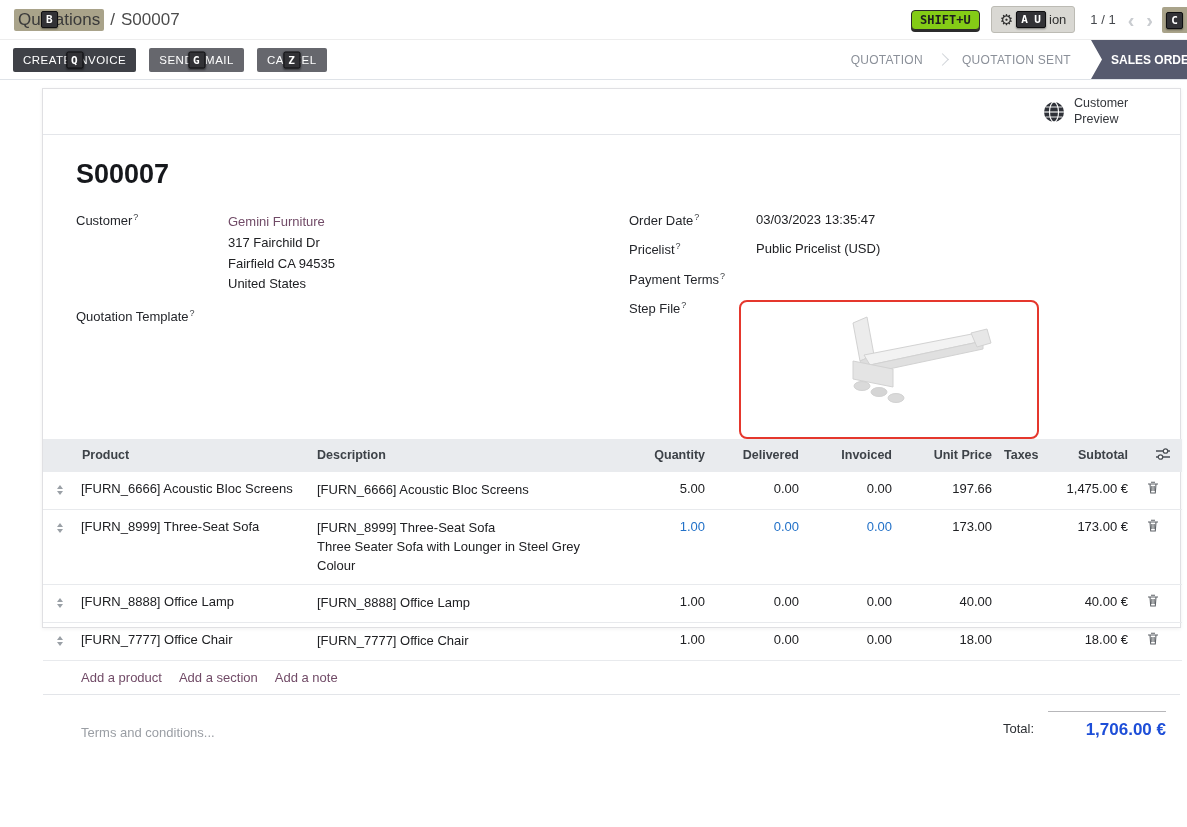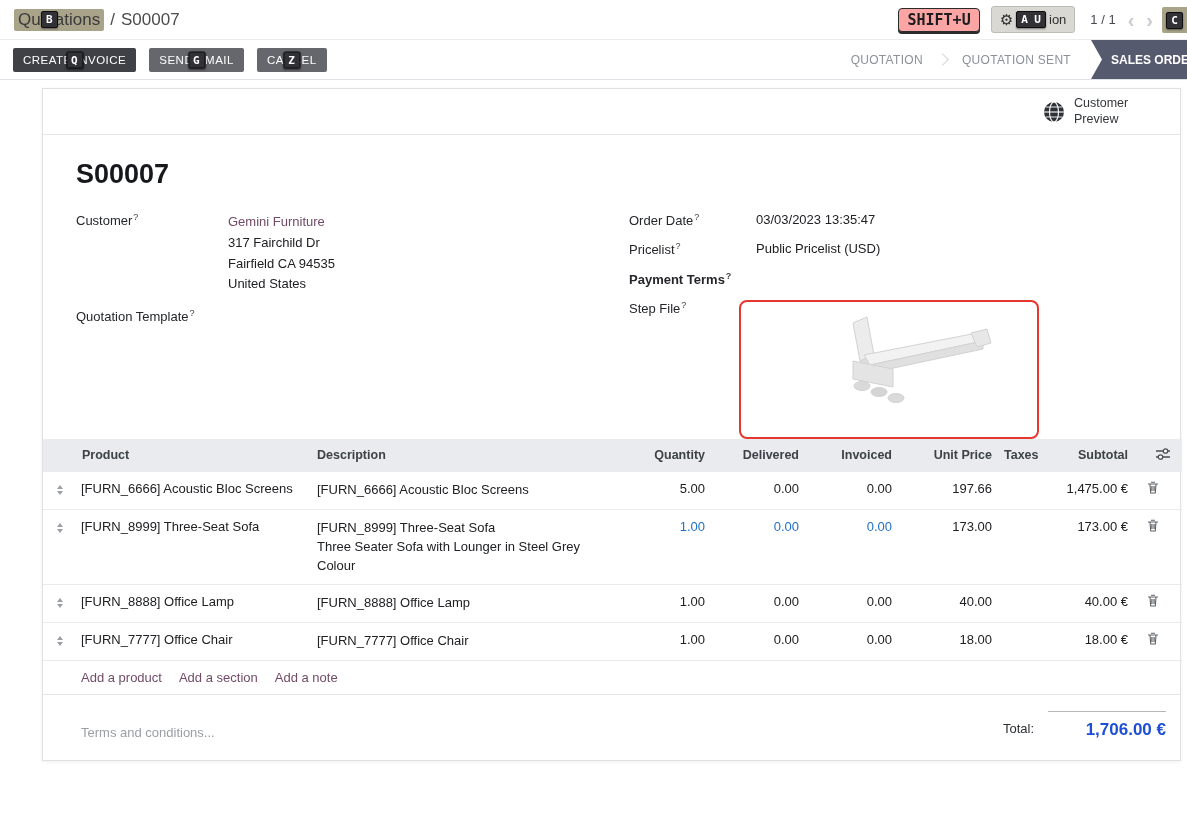--- a/index.html
+++ b/index.html
@@ -16,22 +16,22 @@
   .bc-section { position: relative; background: #a9a38a; color: #3a3a3a; padding: 1px 4px;
                 border-radius: 2px; cursor: pointer; }
   .hint { position: absolute; background: #323236; color: #fff;
           font-family: "DejaVu Sans Mono", monospace; font-size: 11px; font-weight: bold;
           line-height: 15px; padding: 0 4px; border: 1px solid #0e0e10; border-radius: 2px;
           box-shadow: 0 1px 2px rgba(0,0,0,.45); z-index: 6; }
   .hint-inline { position: static; display: inline-block; margin: 8px 1px; }
   .hint-bc { left: 27px; top: 2px; }
   .hint-center { left: 50%; top: 50%; transform: translate(-50%,-50%); }
   .topbar-right { margin-left: auto; display: flex; align-items: center; gap: 11px; padding-right: 24px; }
-  .kbd { font-family: "DejaVu Sans Mono", monospace; font-size: 15px; font-weight: bold;
-         color: #1d1d1f; background: #fca5a5; border: 1px solid #2b2b2b; border-radius: 4px;
+  .kbd { font-family: "DejaVu Sans Mono", monospace; font-size: 12px; font-weight: bold;
+         color: #1d1d1f; background: #84cc16; border: 1px solid #2b2b2b; border-radius: 4px;
          padding: 2px 8px; box-shadow: 0 2px 0 #2b2b2b; }
   .action-btn { display: flex; align-items: center; gap: 2px; background: #d9d8d3;
                 border: 1px solid #bcbbb4; border-radius: 3px; height: 27px; padding: 0 8px;
                 color: #2f2f2f; cursor: pointer; }
   .gear { font-size: 15px; line-height: 1; color: #2b2b2b; }
   .pager { display: flex; align-items: center; gap: 12px; margin-left: 4px; }
   .pager-count { color: #45484d; }
   .pager-chev { color: #c9ccd0; font-size: 20px; line-height: 1; font-weight: bold; cursor: default; }
   .corner-hint { position: absolute; right: 0; top: 7px; width: 25px; height: 26px;
                  background: #a9a38a; display: flex; align-items: center; justify-content: center;
@@ -50,39 +50,39 @@
   .step { color: #8b9099; font-size: 12px; padding: 0 14px; letter-spacing: .3px; cursor: pointer;
           white-space: nowrap; }
   .chevsep { width: 9px; height: 9px; border-top: 1px solid #cfd3d8; border-right: 1px solid #cfd3d8;
              transform: rotate(45deg); margin: 0 1px; flex: none; }
   .step-active { background: #565a6e; color: #fff; font-weight: bold; height: 100%;
                  display: flex; align-items: center; padding-left: 20px; width: 96px; flex: none;
                  clip-path: polygon(0 0, 100% 0, 100% 100%, 0 100%, 11px 50%);
                  white-space: nowrap; overflow: hidden; margin-left: 6px; font-size: 12px; }
 
   
-  .sheet { position: absolute; left: 42px; top: 88px; width: 1139px; height: 673px;
+  .sheet { position: absolute; left: 42px; top: 88px; width: 1139px; height: 540px;
            background: #fff; border: 1px solid #e0e0e3; box-shadow: 0 1px 4px rgba(0,0,0,.06); }
   .preview-row { height: 46px; border-bottom: 1px solid #e4e6ea; display: flex; align-items: center;
                  justify-content: flex-end; padding-right: 38px; }
   .preview-btn { display: flex; align-items: center; gap: 9px; cursor: pointer; }
   .preview-label { width: 68px; line-height: 1.25; color: #33363b; font-size: 12.5px; }
   .title { font-size: 27px; font-weight: bold; color: #16181c; margin: 24px 0 0 33px; }
 
   .fieldgroup { display: flex; margin: 22px 33px 0 33px; }
   .fg-left { width: 553px; flex: none; }
   .fg-right { flex: 1; }
   .field { display: flex; margin-bottom: 13px; }
   .flabel { flex: none; color: #24262b; }
   .fg-left .flabel { width: 152px; }
   .fg-right .flabel { width: 127px; }
   sup.help { font-size: 9px; color: #3f4246; margin-left: 1px; }
   .flink { color: #714B67; cursor: pointer; }
   .addr div { line-height: 1.6; }
-  .bold { font-weight: bold; }
+  .bold { font-weight: normal; }
   .stepfile-field { margin-bottom: 0; }
   .stepfile-box { margin-left: -17px; width: 300px; height: 139px; border: 2px solid #e5372d;
                   border-radius: 8px; display: flex; align-items: center; justify-content: center;
                   background: #fff; cursor: pointer; }
 
   
   .tabstrip { display: flex; align-items: flex-end; padding-left: 33px; margin-top: 31px;
               border-bottom: 1px solid #dee2e6; height: 33px; }
   .tab { padding: 7px 15px; color: #714B67; cursor: pointer; }
   .tab-active { color: #4b4f55; background: #fff; border: 1px solid #dee2e6;

